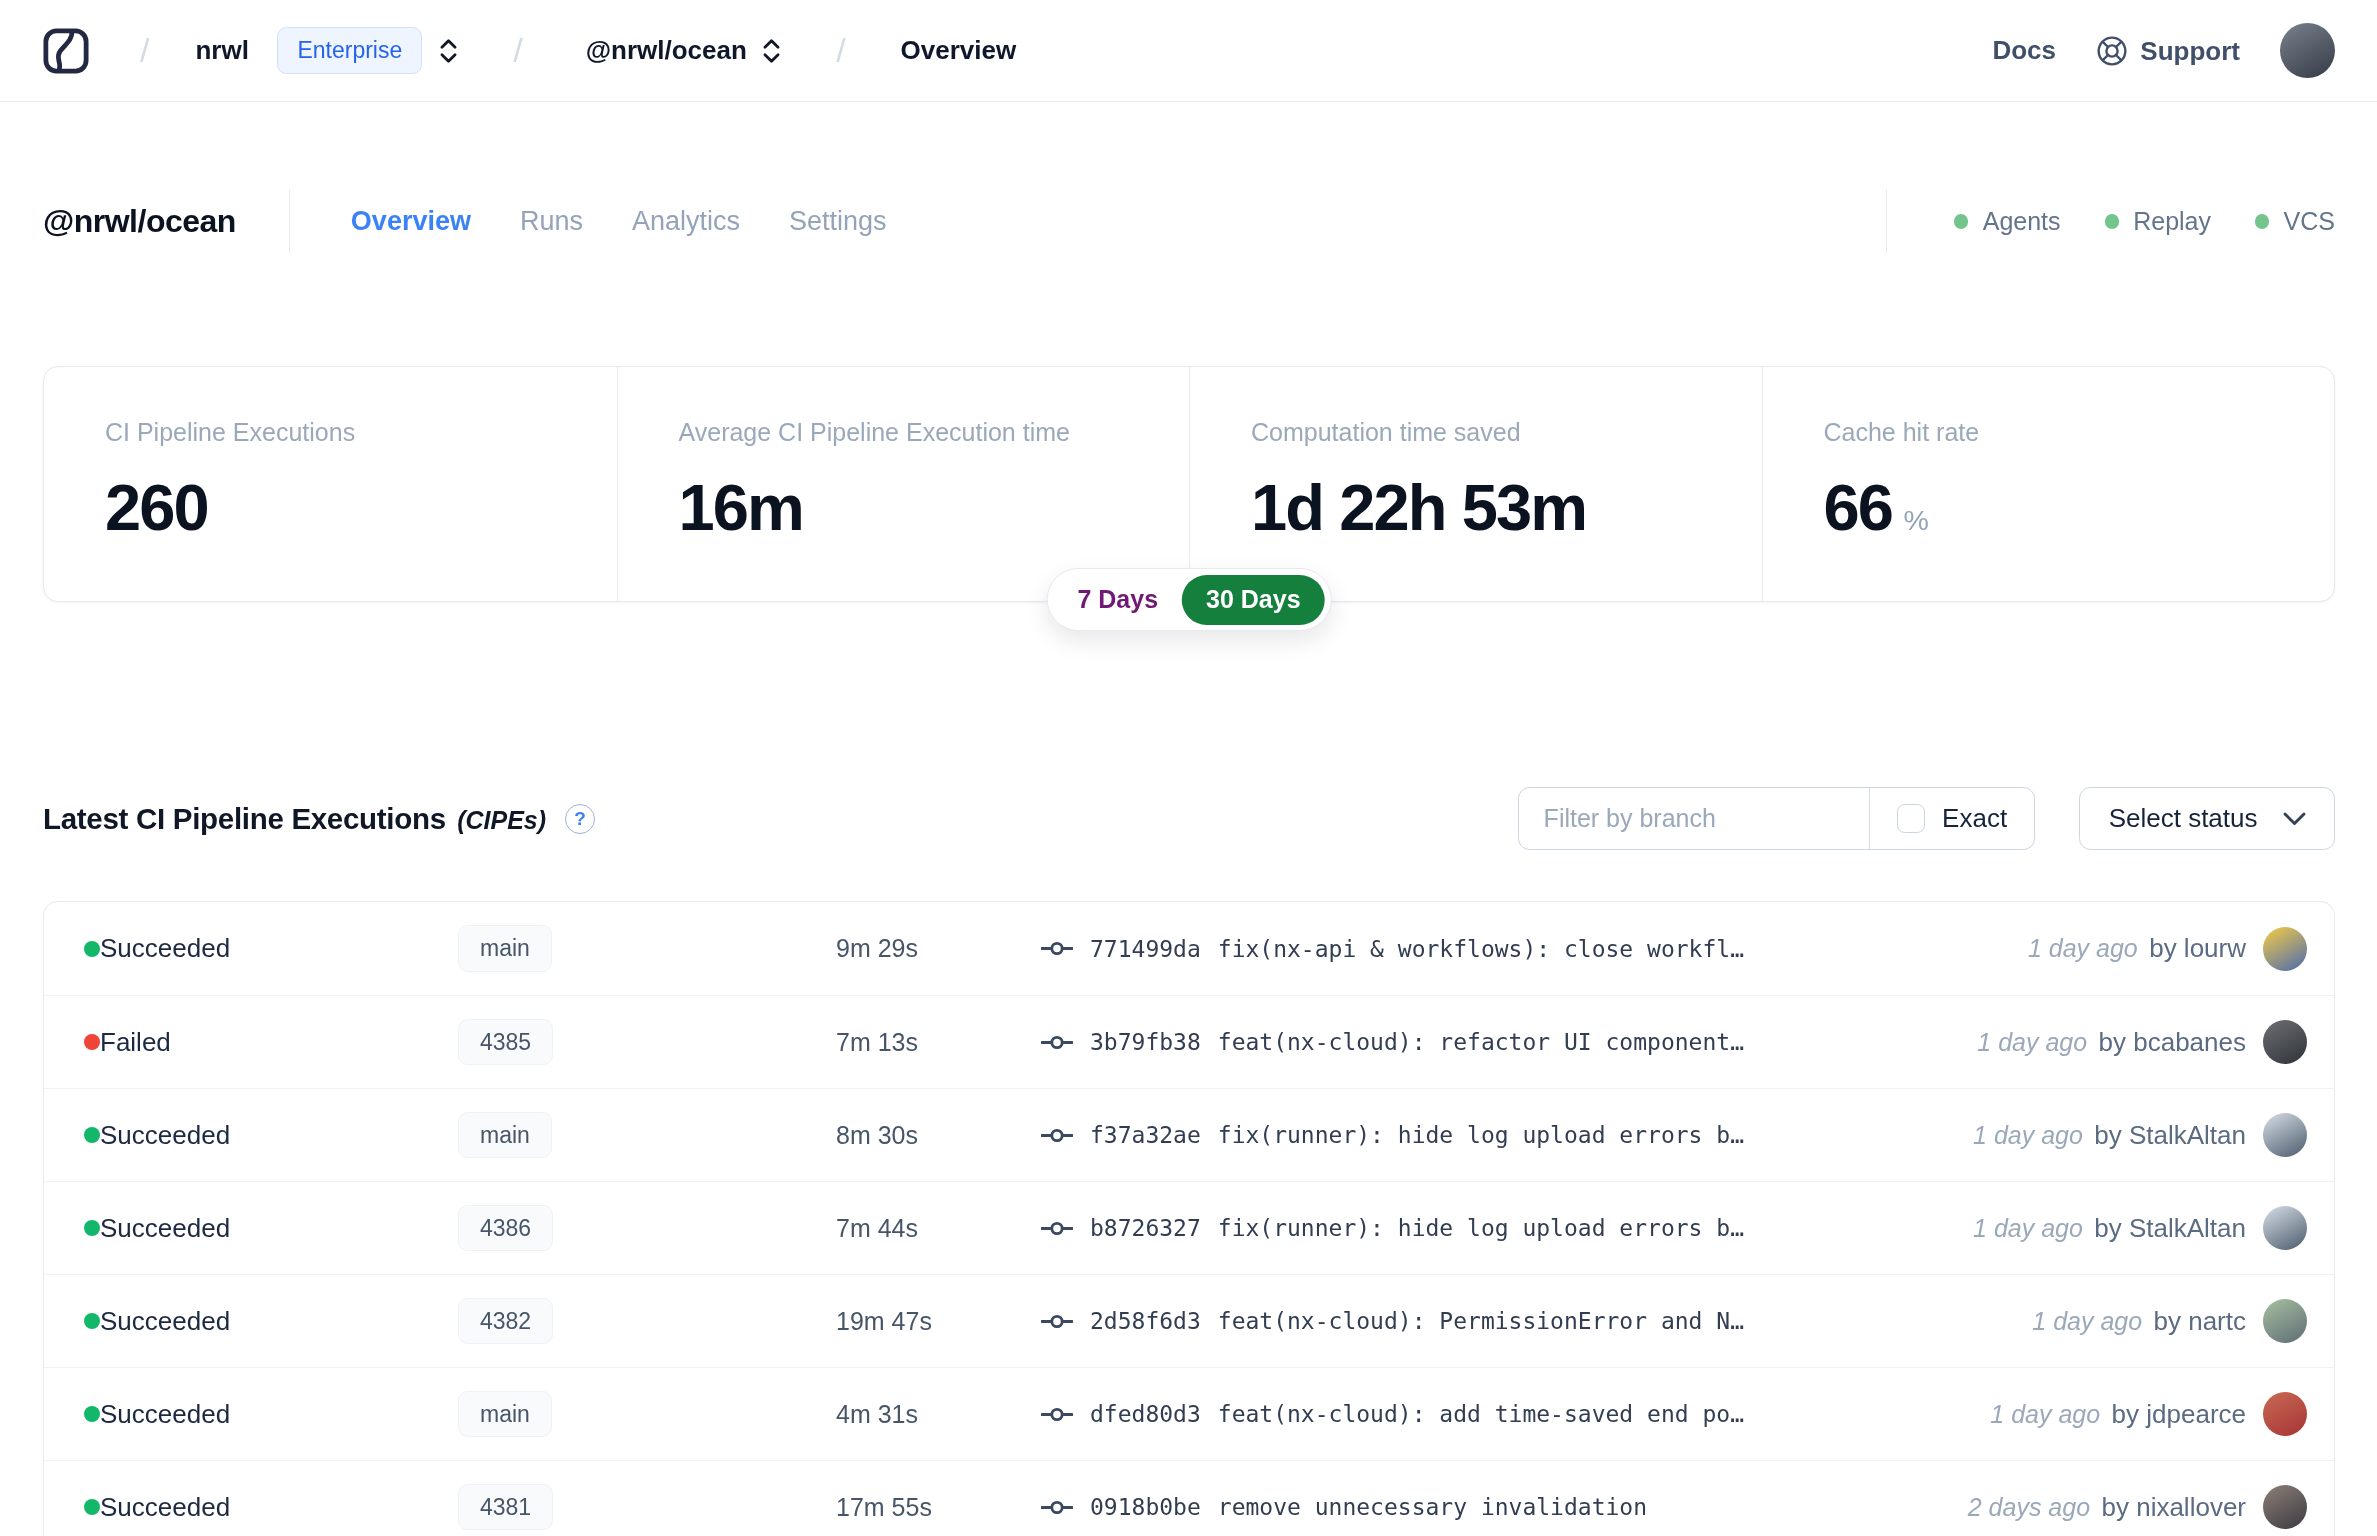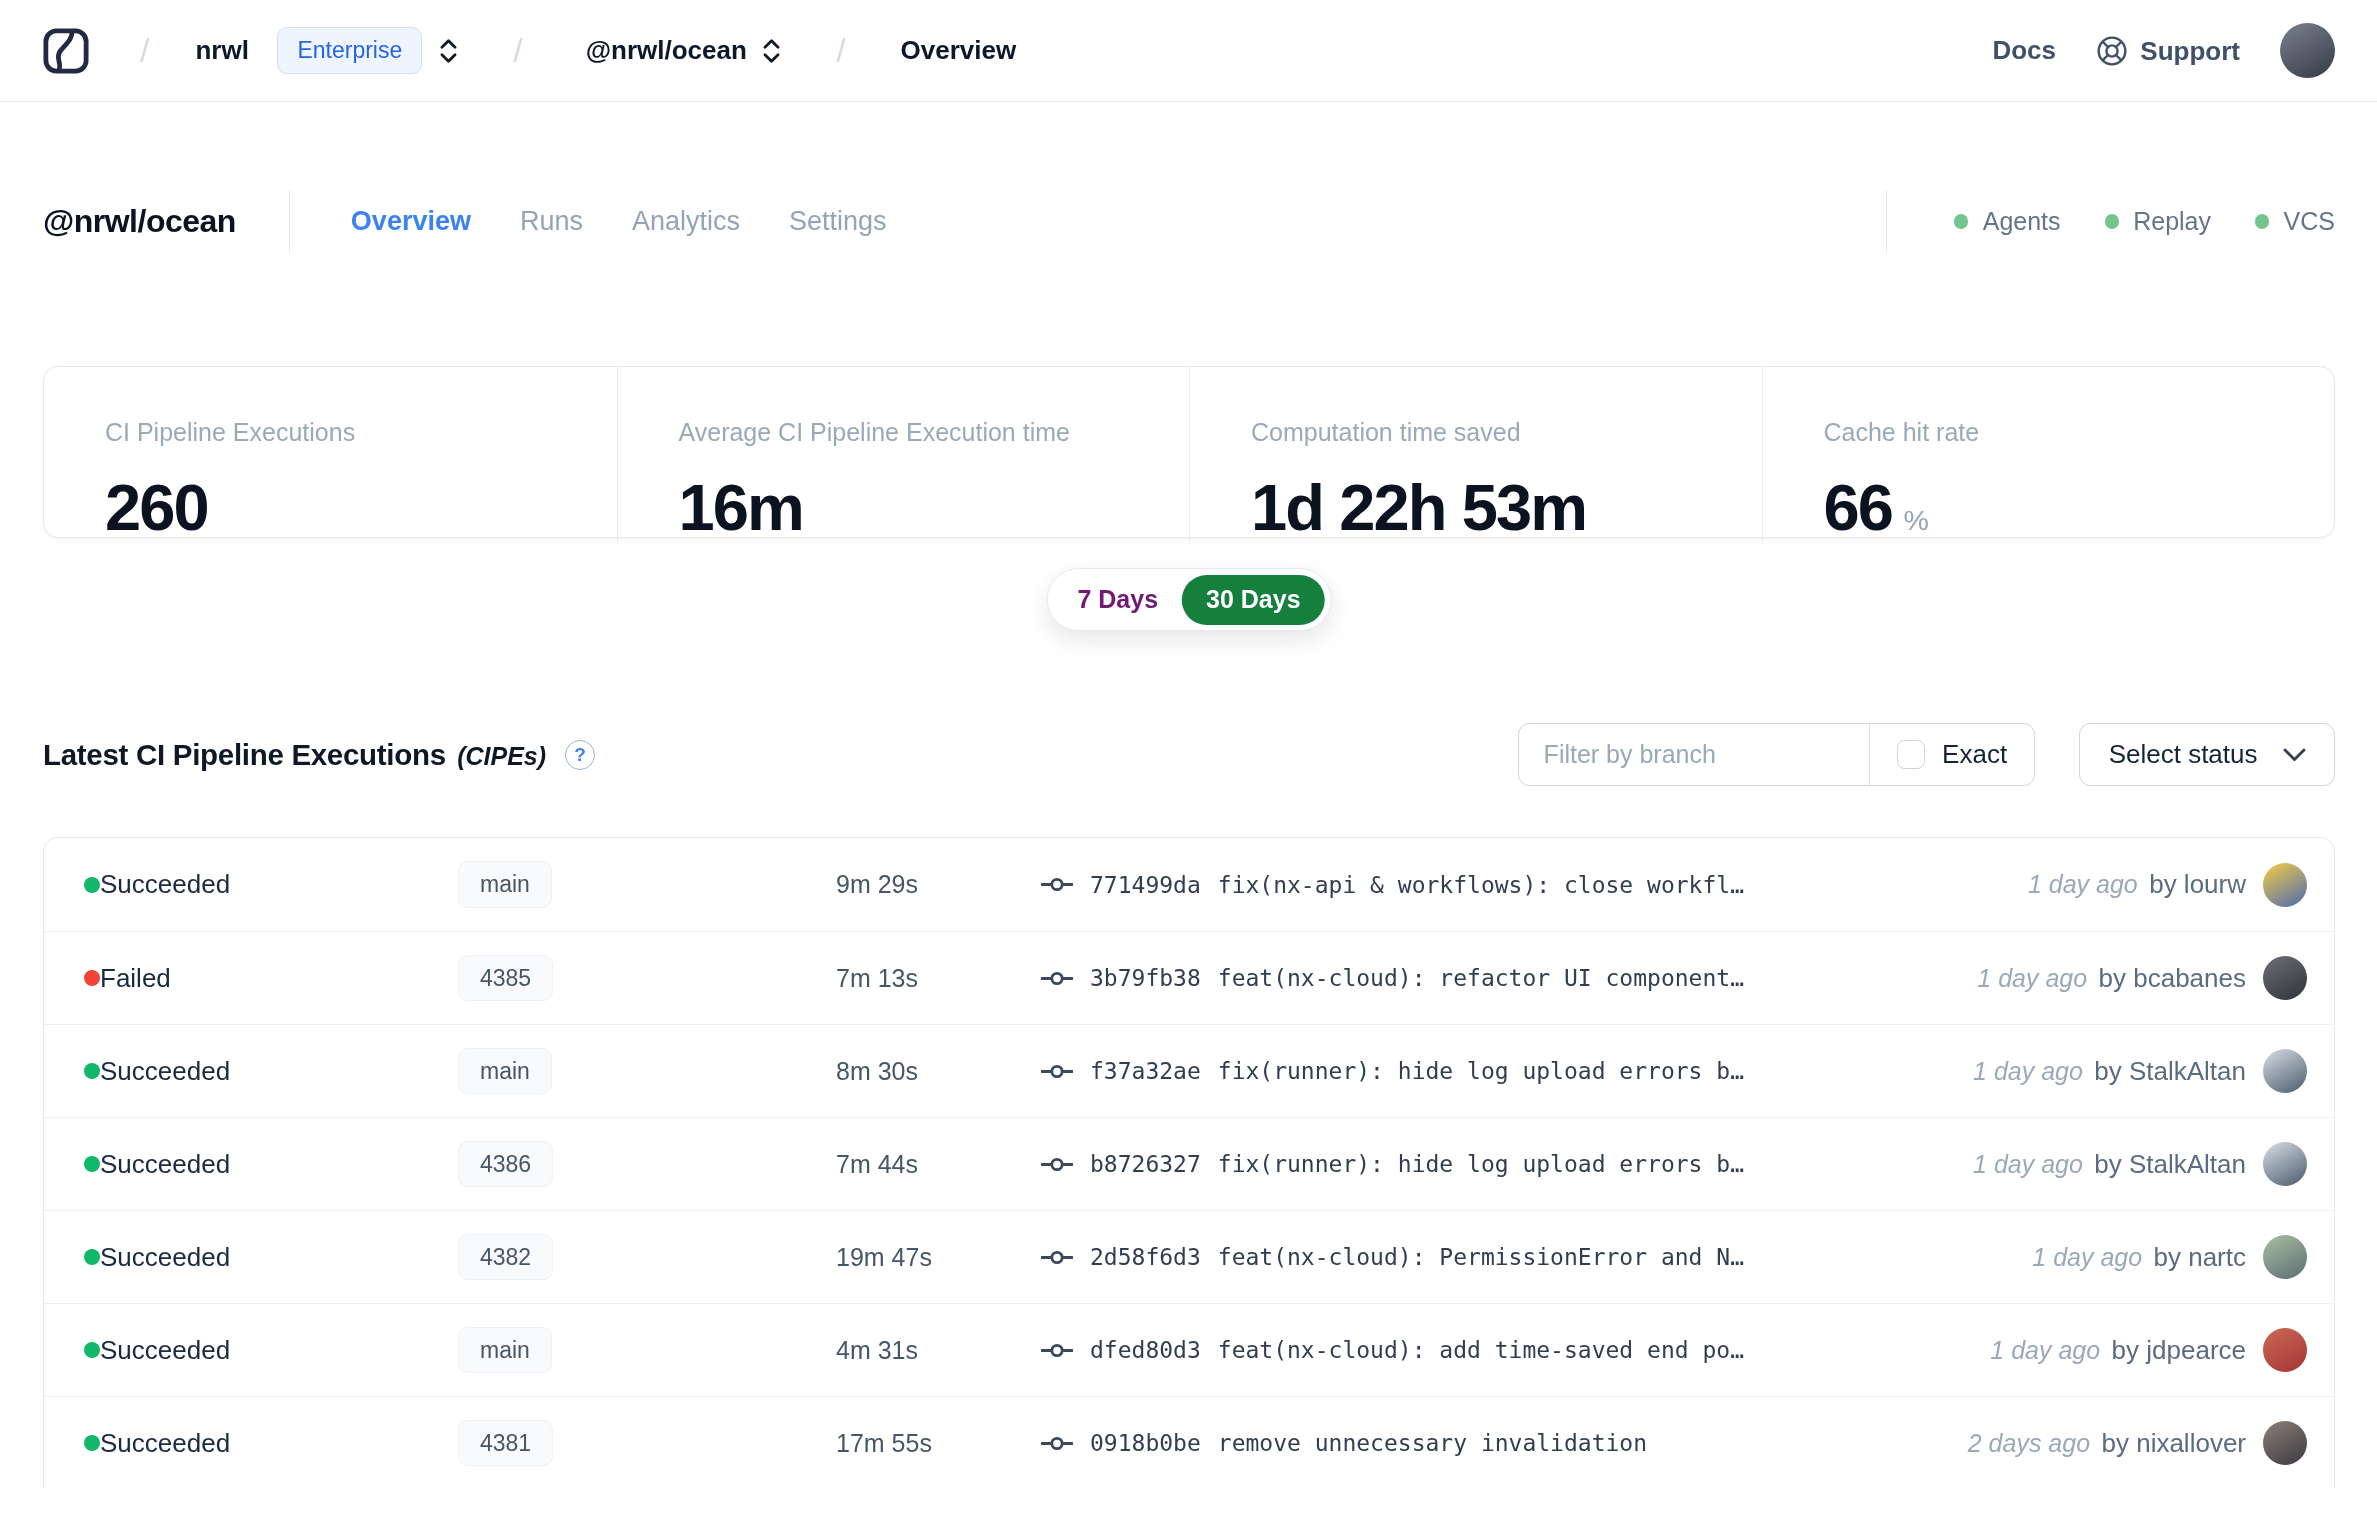--- a/index.html
+++ b/index.html
@@ -36,21 +36,21 @@
   .vdiv.left { margin:0 61px 0 53px; }
   .vdiv.right { margin-left:auto; margin-right:67px; }
   .tabs { display:flex; align-items:center; gap:49px; }
   .tab { font-size:27px; font-weight:500; color:#94a3b8; cursor:pointer; }
   .tab.active { color:#3b82f6; font-weight:600; }
   .legend { display:flex; align-items:center; gap:44px; }
   .legend-item { display:flex; align-items:center; gap:14.3px; font-size:25px; color:#64748b; }
   .legend-dot { width:14.3px; height:14.3px; border-radius:50%; background:#74c48d; }
 
   
-  .stats { margin:113px 43px 0; height:172px; border:1px solid #e5e9f0; border-radius:15px;
+  .stats { margin:113px 43px 0; height:236px; border:1px solid #e5e9f0; border-radius:15px;
            display:grid; grid-template-columns:repeat(4,1fr); background:#fff;
            box-shadow:0 1px 2.9px rgba(15,23,42,.05); }
   .stat { border-left:1px solid #e9edf2; padding:51px 19px 0 61px; }
   .stat:first-child { border-left:none; }
   .stat-label { font-size:25px; color:#9aa8ba; font-weight:500; margin-bottom:23px; }
   .stat-value { font-size:65px; font-weight:700; color:#0b1220; letter-spacing:-1.9px;
                 display:flex; align-items:baseline; gap:11.4px; }
   .stat-unit { font-size:28.5px; font-weight:400; color:#94a3b8; letter-spacing:0; }
 
   

